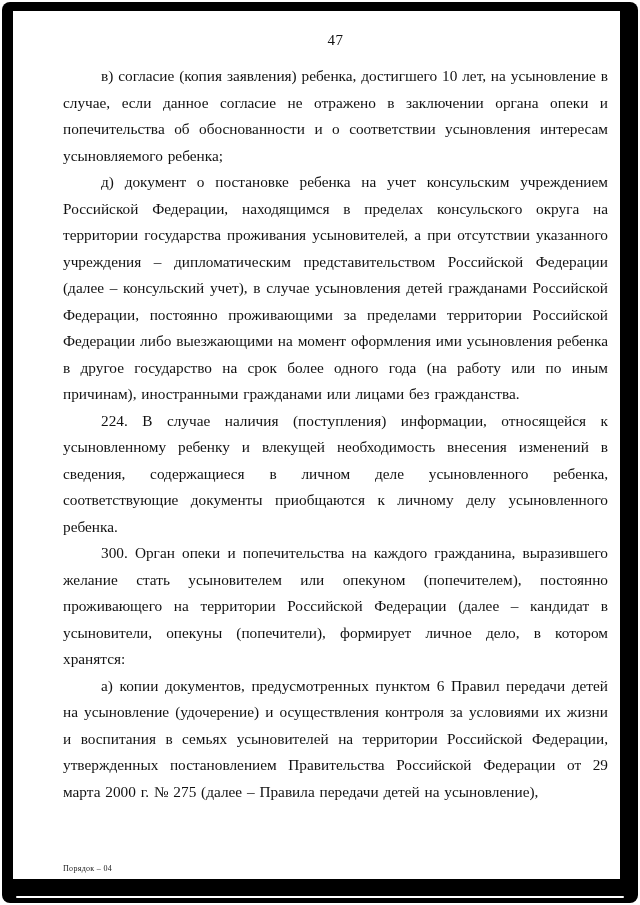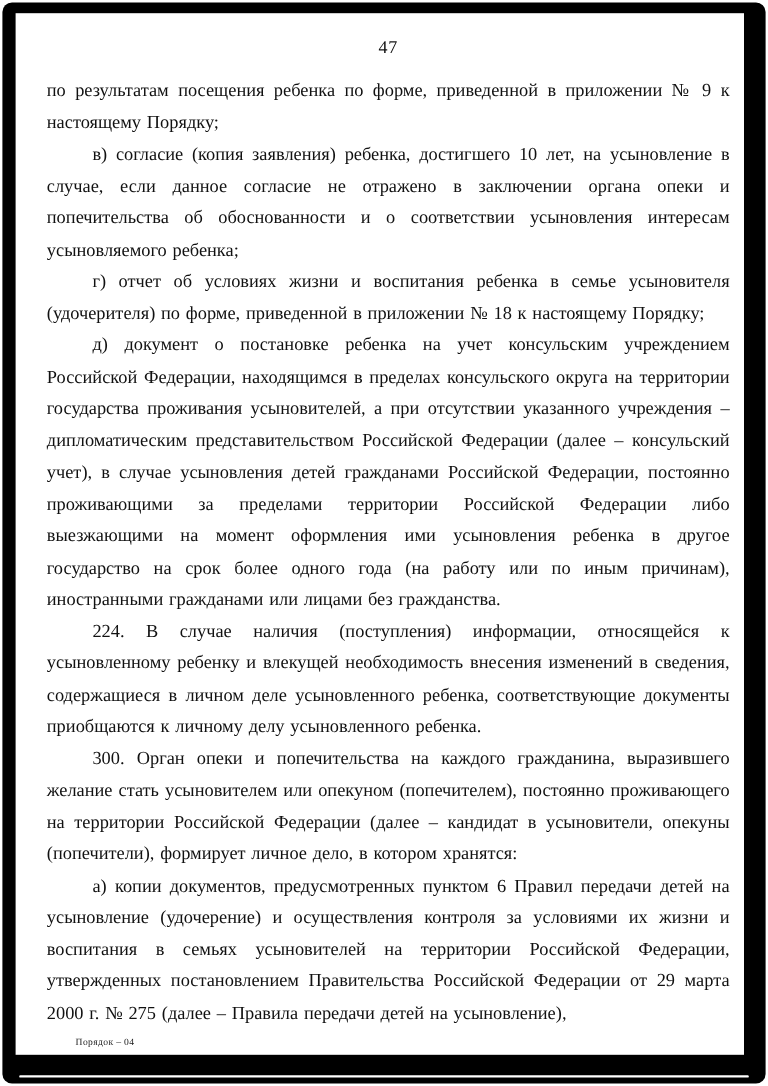--- a/index.html
+++ b/index.html
@@ -33,21 +33,21 @@
     border-radius: 1px;
   }
   .page {
     position: absolute;
     top: 11px; left: 13px; right: 20px; bottom: 26px;
     background: #ffffff;
   }
   .content {
     position: absolute;
     top: 0; left: 0; right: 0; bottom: 0;
-    padding: 20px 12px 0 26px;
+    padding: 20px 12px 0 50px;
     box-sizing: border-box;
     color: #111111;
   }
   .page-number {
     text-align: center;
     font-size: 15px;
     line-height: 18px;
     margin: 0 0 14px 0;
     letter-spacing: 0.5px;
   }
@@ -76,23 +76,21 @@
 </style>
 </head>
 <body>
 
 <div class="scan">
   <div class="frame"></div>
   <div class="page">
     <div class="content">
       <div class="page-number">47</div>
       <div class="doc-body">
-        <p class="continuation">по результатам посещения ребенка по форме, приведенной в приложении № 9 к настоящему Порядку;</p>
         <p class="indent">в) согласие (копия заявления) ребенка, достигшего 10 лет, на усыновление в случае, если данное согласие не отражено в заключении органа опеки и попечительства об обоснованности и о соответствии усыновления интересам усыновляемого ребенка;</p>
-        <p class="indent">г) отчет об условиях жизни и воспитания ребенка в семье усыновителя (удочерителя) по форме, приведенной в приложении № 18 к настоящему Порядку;</p>
         <p class="indent">д) документ о постановке ребенка на учет консульским учреждением Российской Федерации, находящимся в пределах консульского округа на территории государства проживания усыновителей, а при отсутствии указанного учреждения – дипломатическим представительством Российской Федерации (далее – консульский учет), в случае усыновления детей гражданами Российской Федерации, постоянно проживающими за пределами территории Российской Федерации либо выезжающими на момент оформления ими усыновления ребенка в другое государство на срок более одного года (на работу или по иным причинам), иностранными гражданами или лицами без гражданства.</p>
         <p class="indent">224. В случае наличия (поступления) информации, относящейся к усыновленному ребенку и влекущей необходимость внесения изменений в сведения, содержащиеся в личном деле усыновленного ребенка, соответствующие документы приобщаются к личному делу усыновленного ребенка.</p>
         <p class="indent">300. Орган опеки и попечительства на каждого гражданина, выразившего желание стать усыновителем или опекуном (попечителем), постоянно проживающего на территории Российской Федерации (далее – кандидат в усыновители, опекуны (попечители), формирует личное дело, в котором хранятся:</p>
         <p class="indent">а) копии документов, предусмотренных пунктом 6 Правил передачи детей на усыновление (удочерение) и осуществления контроля за условиями их жизни и воспитания в семьях усыновителей на территории Российской Федерации, утвержденных постановлением Правительства Российской Федерации от 29 марта 2000 г. № 275 (далее – Правила передачи детей на усыновление),</p>
       </div>
     </div>
     <div class="page-footer">Порядок – 04</div>
   </div>
 </div>
 

